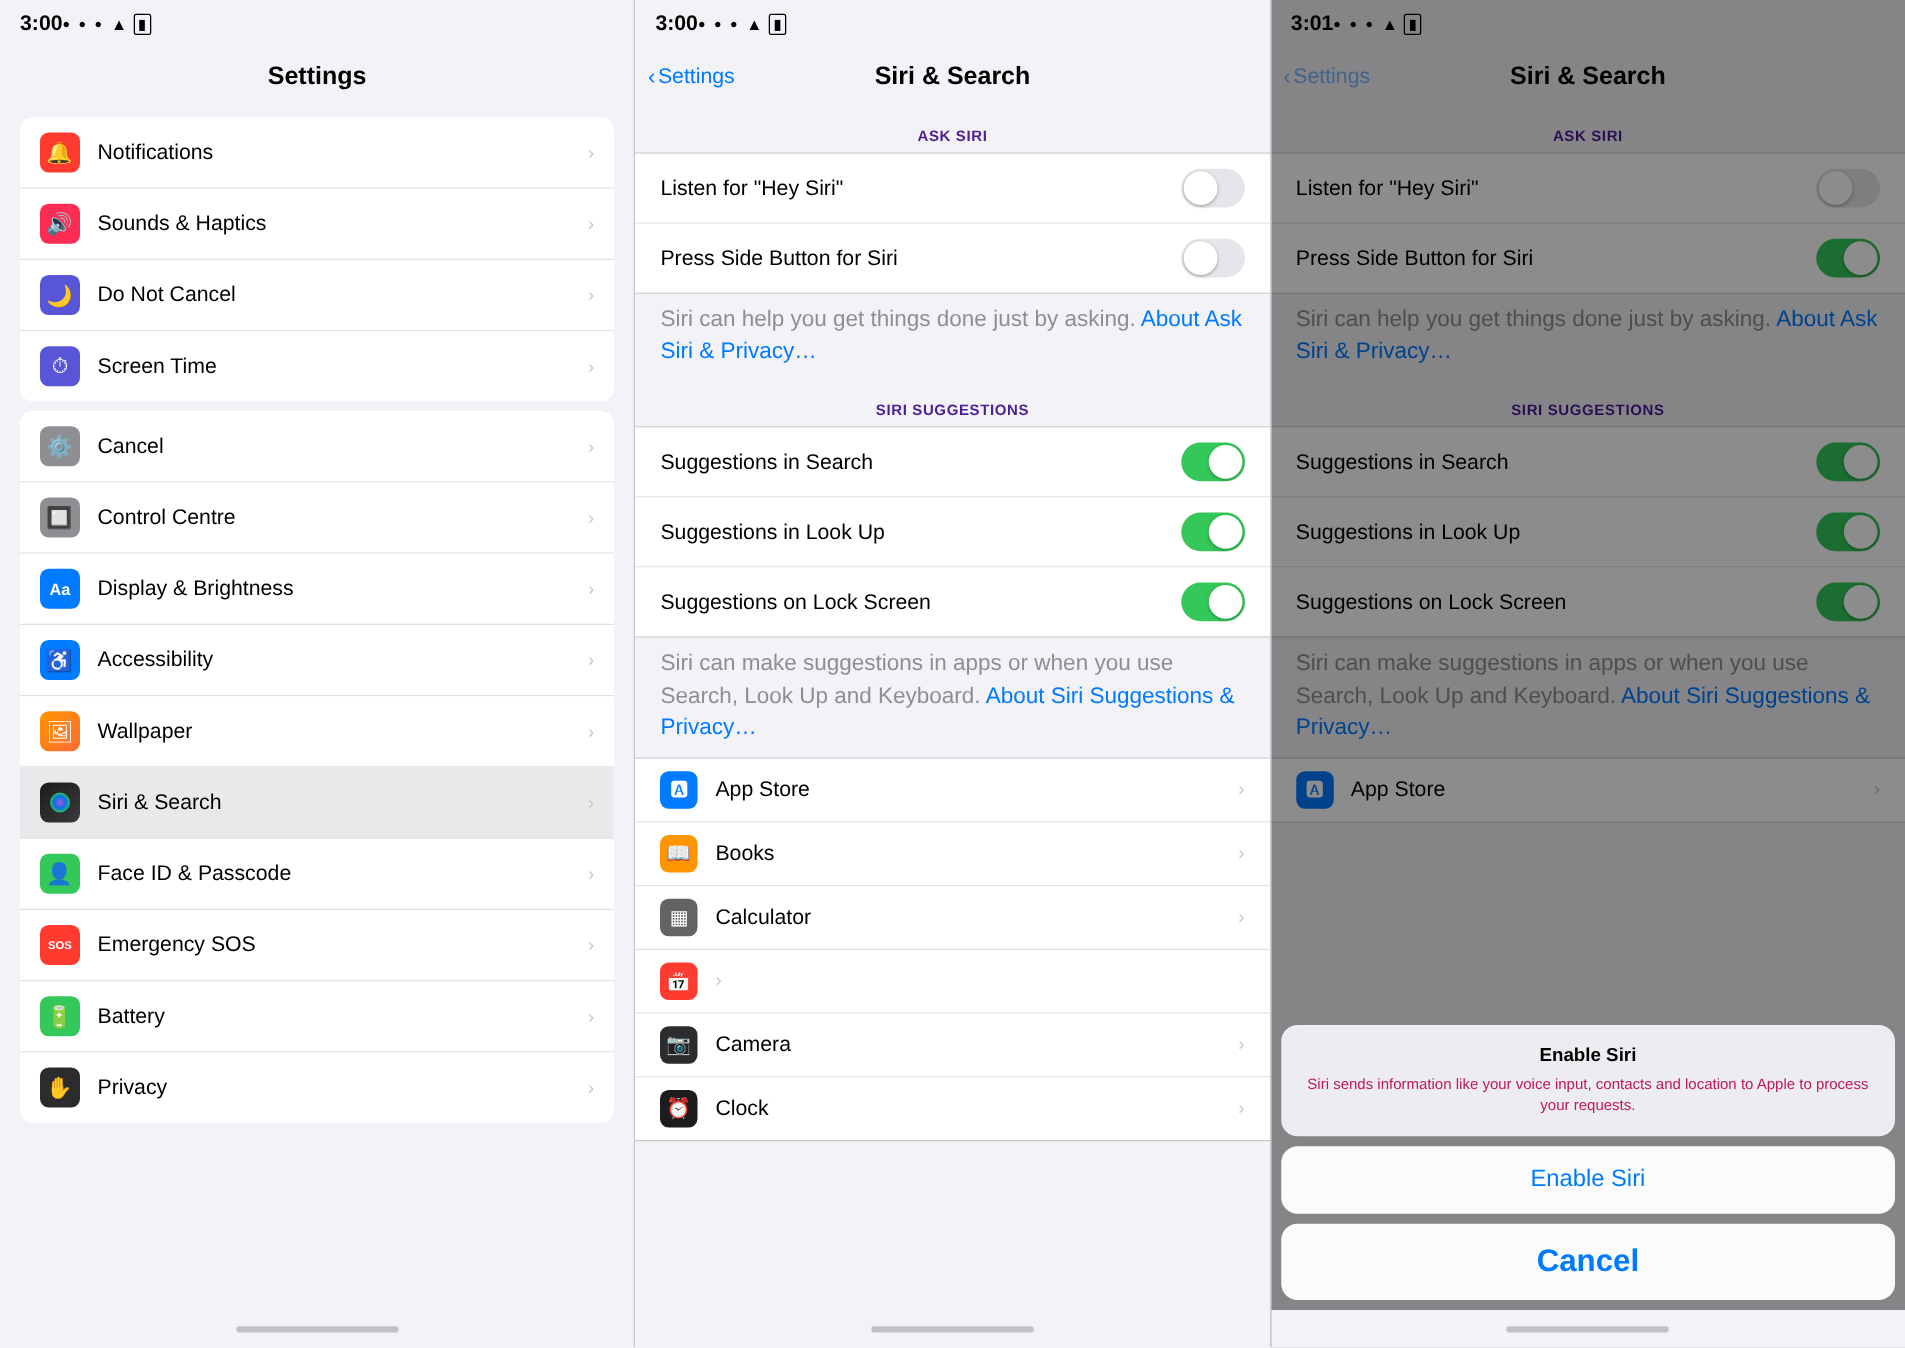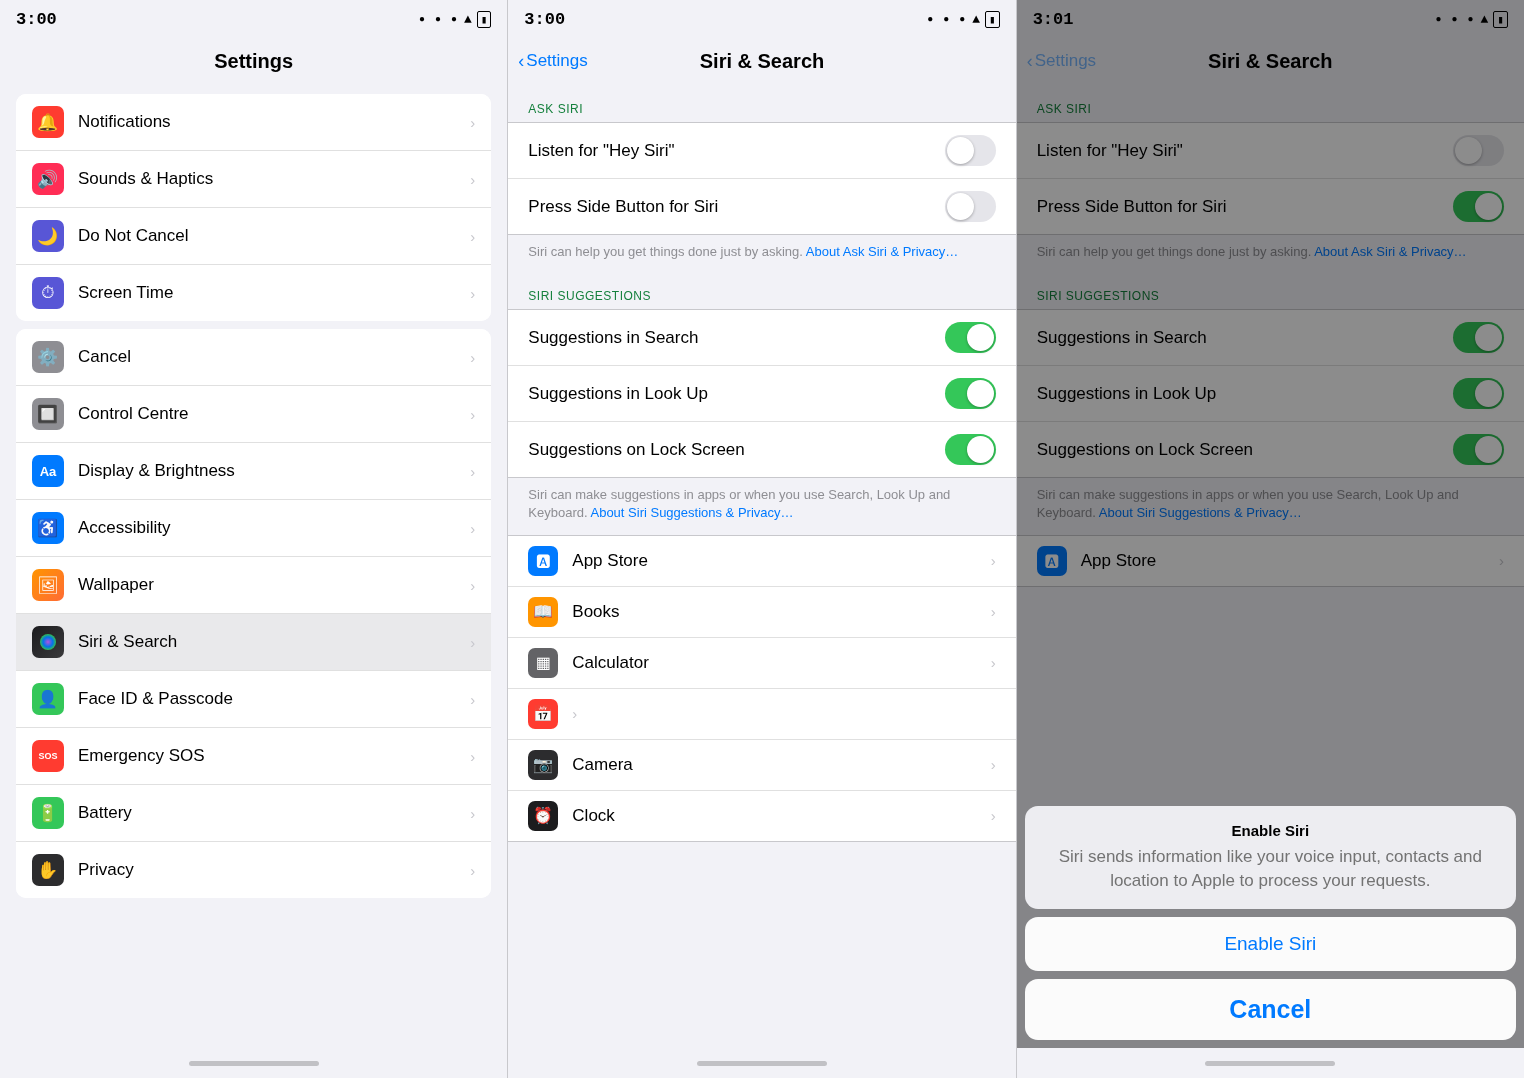--- a/index.html
+++ b/index.html
@@ -21,26 +21,24 @@
       position: relative;
       overflow: hidden;
     }
     .panel + .panel {
       border-left: 1px solid #c8c8cc;
     }
 
     
     .status-bar {
       display: flex;
-      justify-content: space-between;
       align-items: center;
       padding: 6px 16px 4px;
       background: #f2f2f7;
       height: 36px;
-      font-family: Liberation Mono, monospace;
     }
     .status-time {
       font-size: 17px;
       font-weight: 600;
       color: #000;
     }
     .status-icons {
       display: flex;
       align-items: center;
       gap: 5px;
@@ -133,24 +131,25 @@
     .siri-content {
       flex: 1;
       overflow-y: auto;
       background: #f2f2f7;
     }
 
     
     .section-header {
       padding: 16px 20px 6px;
       font-size: 12px;
-      font-weight: 400;
-      color: #15803d;
+      font-weight: 700;
+      color: #4c1d95;
       text-transform: uppercase;
       letter-spacing: 0.5px;
+      text-align: center;
     }
 
     
     .card-group {
       background: #fff;
       margin: 0 0 0 0;
       border-top: 0.5px solid #c8c8cc;
       border-bottom: 0.5px solid #c8c8cc;
     }
     .card-row {
@@ -187,21 +186,21 @@
       top: 2px;
       box-shadow: 0 1px 3px rgba(0,0,0,0.3);
       transition: left 0.2s;
     }
     .toggle.on .toggle-thumb { left: 22px; }
     .toggle.off .toggle-thumb { left: 2px; }
 
     
     .desc-text {
       padding: 8px 20px 12px;
-      font-size: 13px;
+      font-size: 18px;
       color: #8e8e93;
       line-height: 1.4;
     }
     .desc-link { color: #007aff; }
 
     
     .app-list-row {
       display: flex;
       align-items: center;
       padding: 10px 20px;
@@ -273,22 +272,22 @@
       padding: 16px 20px;
       text-align: center;
     }
     .action-sheet-title {
       font-size: 15px;
       font-weight: 600;
       color: #000;
       margin-bottom: 6px;
     }
     .action-sheet-desc {
-      font-size: 17px;
-      color: #737373;
+      font-size: 12px;
+      color: #be185d;
       line-height: 1.4;
     }
     .action-sheet-btn {
       background: rgba(255,255,255,0.97);
       border-radius: 13px;
       margin-bottom: 8px;
       padding: 16px;
       text-align: center;
       cursor: pointer;
     }

